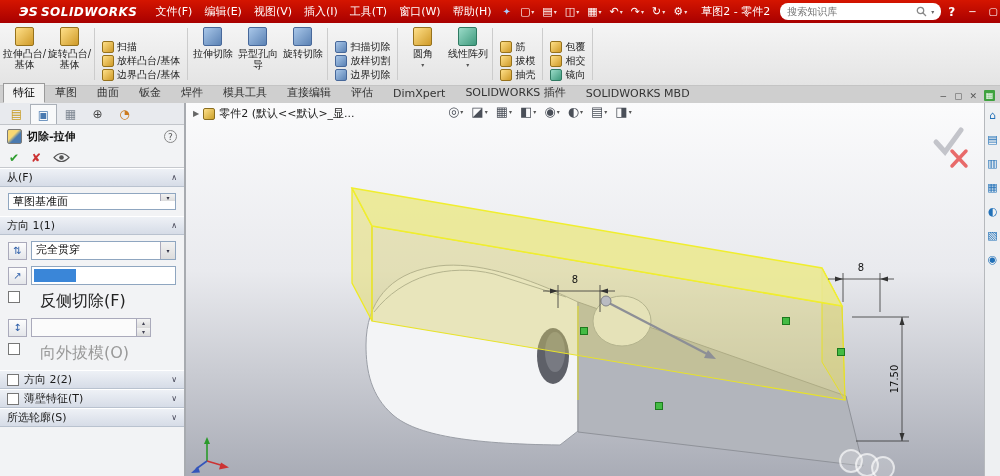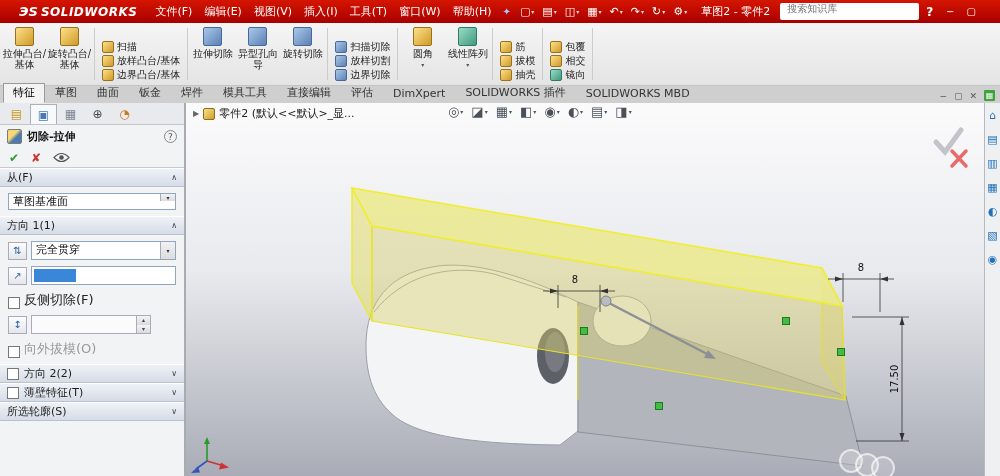--- a/index.html
+++ b/index.html
@@ -10,21 +10,21 @@
   .titlebar{position:absolute;top:0;left:0;right:0;height:23px;background:linear-gradient(#d51500,#a80000);display:flex;align-items:center;color:#fff;padding:0 19px;}
   .logo{display:flex;align-items:baseline;gap:3px;margin-right:12px;white-space:nowrap;}
   .logo-mark{font-style:italic;font-weight:bold;font-size:13px;}
   .logo-name{font-style:italic;font-weight:bold;font-size:12px;letter-spacing:.5px;}
   .menu-item{padding:2px 6px;font-size:11px;white-space:nowrap;cursor:default;}
   .pin-ic{color:#aaccff;font-size:10px;margin:0 5px;}
   .tb-icon-wrap{display:flex;align-items:center;gap:1px;padding:0 4px;}
   .tb-glyph{font-size:11px;line-height:11px;}
   .tb-chev{font-size:6px;opacity:.85;}
   .doc-title{font-size:11px;margin:0 10px;white-space:nowrap;}
-  .search{margin-left:auto;display:flex;align-items:center;background:#fff;border-radius:2px;height:17px;padding:0 7px;width:198px;color:#777;gap:4px;flex-direction:column;}
+  .search{margin-left:auto;display:flex;align-items:center;background:#fff;border-radius:8px;height:17px;padding:0 7px;width:198px;color:#777;gap:4px;}
   .search input{border:none;outline:none;flex:1;font-size:10px;color:#555;background:transparent;min-width:0;}
   .search .schev{font-size:6px;color:#666;}
   .help-q{font-size:12px;font-weight:bold;margin:0 7px;}
   .winbtn{font-size:10px;padding:0 6px;}
 
   
   .ribbon{position:absolute;top:23px;left:0;right:0;height:63px;background:linear-gradient(#f5f5f5,#e4e4e4);border-bottom:1px solid #c4c4c4;display:flex;align-items:stretch;padding:1px 2px;}
   .rgroup{display:flex;align-items:stretch;}
   .rsep{width:1px;background:#cccccc;margin:4px 2px;}
   .bigbtn{width:45px;display:flex;flex-direction:column;align-items:center;padding-top:3px;font-size:10px;line-height:11px;text-align:center;color:#222;overflow:hidden;}
@@ -61,21 +61,21 @@
   .pm-cancel{color:#cc3333;font-weight:bold;font-size:12px;}
   .sec-h{height:19px;background:linear-gradient(#eef1f6,#d6dce7);border-top:1px solid #fff;border-bottom:1px solid #b9c2cf;display:flex;align-items:center;gap:5px;padding:0 7px;font-size:11px;color:#1c1c1c;}
   .sec-chev{margin-left:auto;font-size:8px;color:#445;}
   .sec-body{padding:6px 8px;display:flex;flex-direction:column;gap:6px;}
   .dd{height:19px;background:#fff;border:1px solid #8fa6c0;display:flex;align-items:flex-start;font-size:11px;padding-left:4px;flex:1;color:#111;}
   .dd-btn{margin-left:auto;width:15px;height:100%;background:linear-gradient(#f2f2f2,#dcdcdc);border-left:1px solid #aab;font-size:6px;display:flex;align-items:center;justify-content:center;color:#334;}
   .row{display:flex;align-items:center;gap:4px;}
   .mini-ic{width:19px;height:18px;border:1px solid #aab;background:linear-gradient(#fdfdfd,#e4e6ea);display:flex;align-items:center;justify-content:center;font-size:10px;color:#2a5ca8;flex:none;}
   .selbox{flex:1;height:19px;background:#fff;border:1px solid #8fa6c0;position:relative;}
   .selbox .caret{position:absolute;left:2px;top:2px;bottom:2px;width:42px;background:#3a86d8;}
-  .cbrow{display:flex;align-items:flex-end;gap:4px;font-size:13px;color:#222;}
+  .cbrow{display:flex;align-items:flex-start;gap:20px;font-size:16px;color:#222;}
   .cb{width:12px;height:12px;border:1px solid #777;background:#fff;flex:none;}
   .disabled{color:#999;}
   .spin{flex:1;max-width:120px;height:19px;background:#fbfbfb;border:1px solid #aab;display:flex;font-size:11px;}
   .spin .val{flex:1;padding-left:4px;color:#888;}
   .spin .btns{width:14px;border-left:1px solid #aab;display:flex;flex-direction:column;}
   .spin .btns span{flex:1;font-size:6px;line-height:8px;text-align:center;color:#445;background:linear-gradient(#f4f4f4,#dadada);}
 
   
   .viewport{position:absolute;top:103px;left:186px;right:16px;bottom:0;background:linear-gradient(#fbfbfc 0%,#e9eaee 45%,#a9acb6 100%);overflow:hidden;}
   svg.model{position:absolute;left:0;top:0;width:798px;height:373px;}

